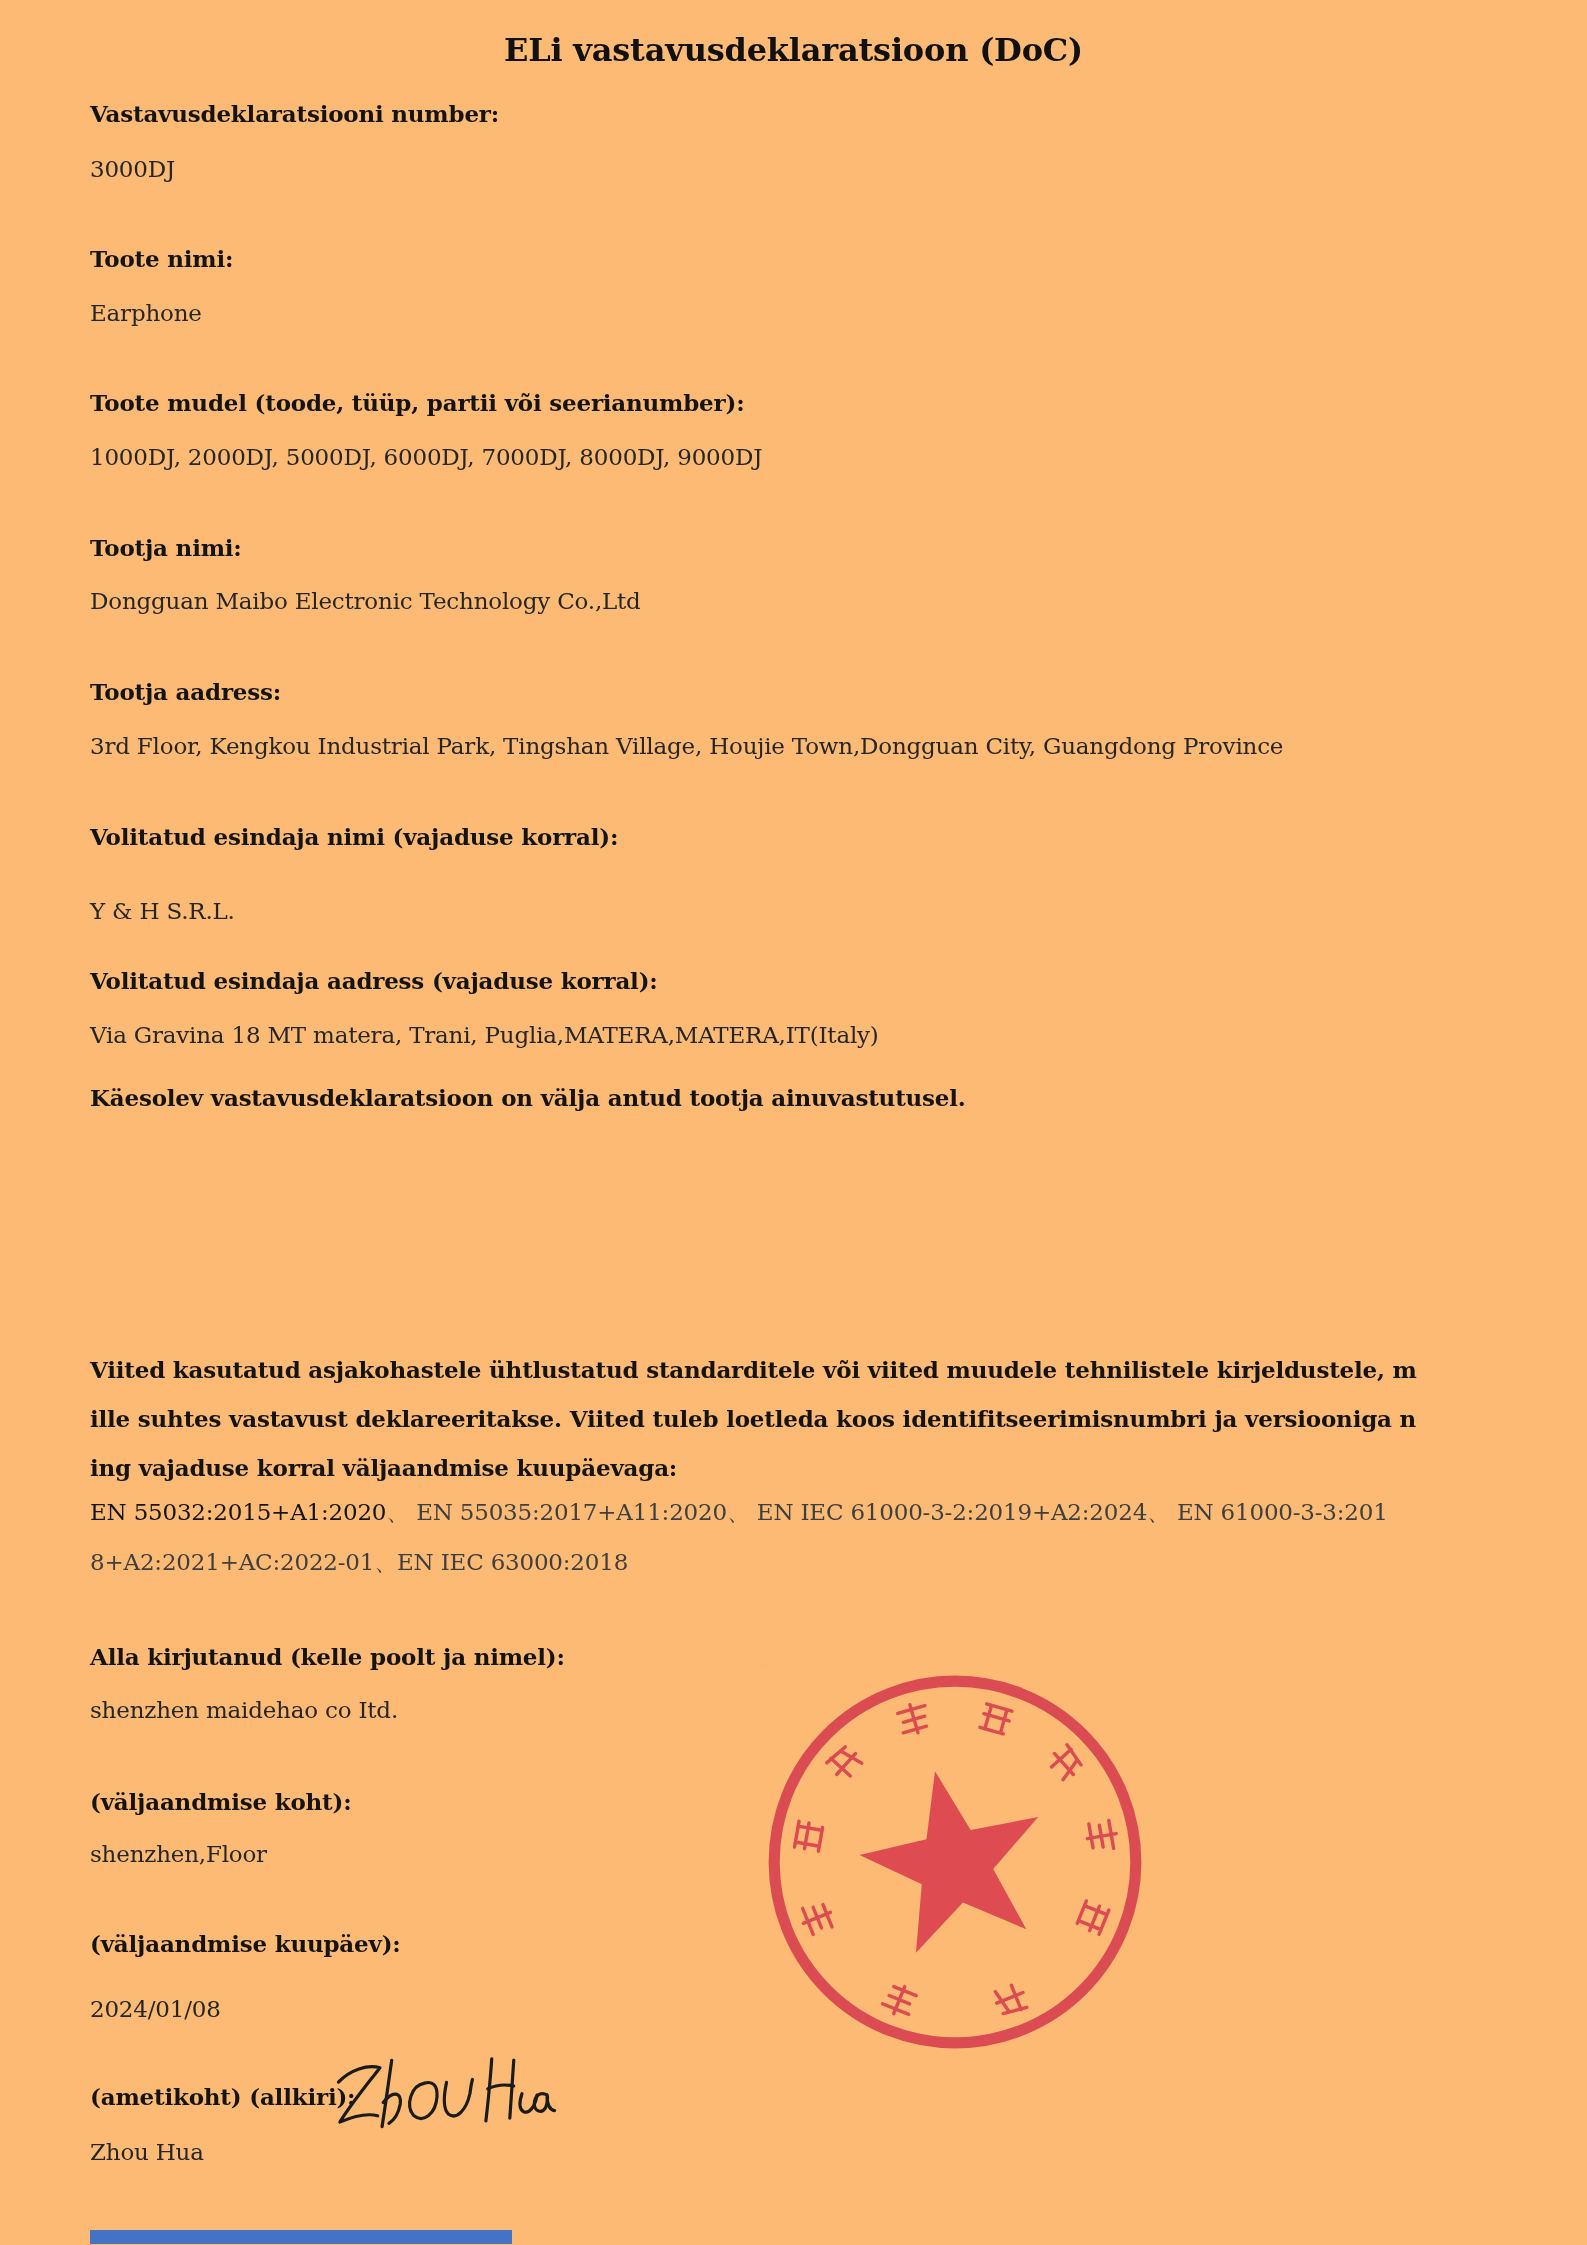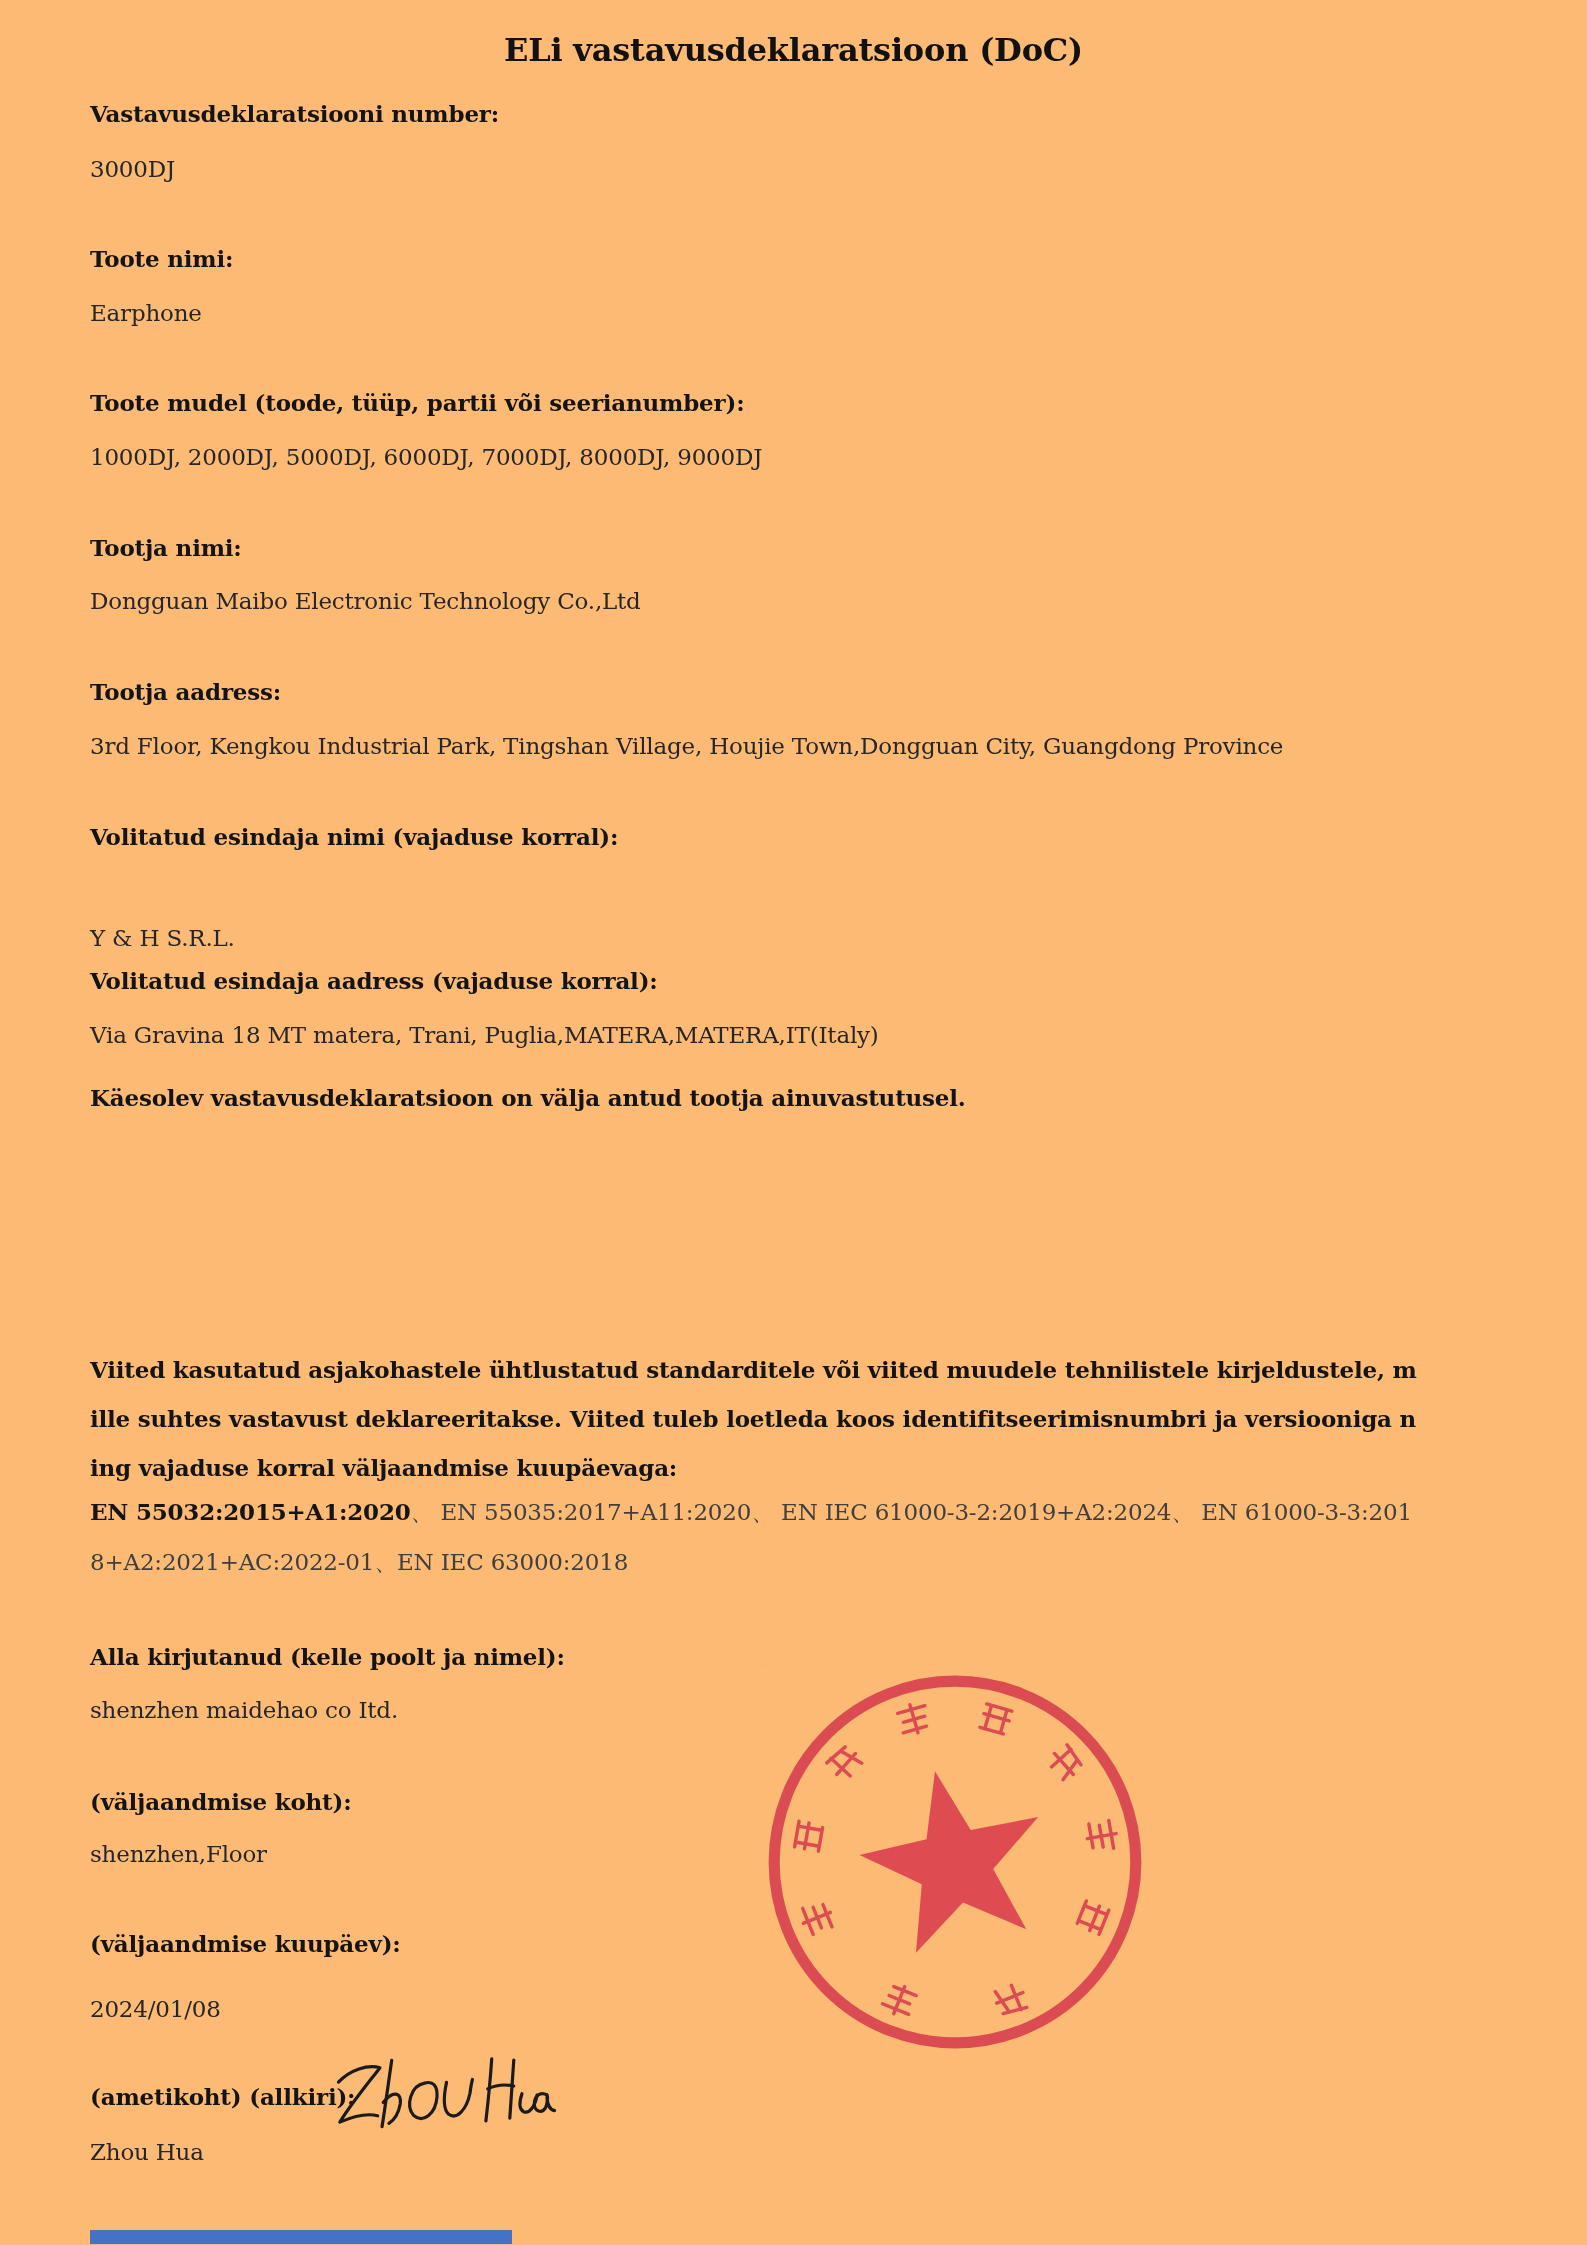--- a/index.html
+++ b/index.html
@@ -27,21 +27,21 @@
   .title{
     left:0;
     width:1587px;
     text-align:center;
     font-size:32px;
     font-weight:700;
     color:#111111;
     letter-spacing:-0.2px;
   }
   .secondary{color:#3f3f3f;}
-  .bold-black{font-weight:700;color:#151515;}
+  .bold-black{font-weight:400;color:#151515;}
   .para-line{display:block;}
   .stamp{
     position:absolute;
     left:758px;
     top:1665px;
     width:394px;
     height:394px;
     opacity:0.92;
   }
   .sig{
@@ -83,21 +83,21 @@
   <div class="line label" style="top:389px">Toote mudel (toode, tüüp, partii või seerianumber):</div>
   <div class="line" style="top:443px">1000DJ, 2000DJ, 5000DJ, 6000DJ, 7000DJ, 8000DJ, 9000DJ</div>
 
   <div class="line label" style="top:534px">Tootja nimi:</div>
   <div class="line" style="top:587px">Dongguan Maibo Electronic Technology Co.,Ltd</div>
 
   <div class="line label" style="top:678px">Tootja aadress:</div>
   <div class="line" style="top:732px">3rd Floor, Kengkou Industrial Park, Tingshan Village, Houjie Town,Dongguan City, Guangdong Province</div>
 
   <div class="line label" style="top:823px">Volitatud esindaja nimi (vajaduse korral):</div>
-  <div class="line" style="top:924px">Y &amp; H S.R.L.</div>
+  <div class="line" style="top:897px">Y &amp; H S.R.L.</div>
 
   <div class="line label" style="top:967px">Volitatud esindaja aadress (vajaduse korral):</div>
   <div class="line" style="top:1021px">Via Gravina 18 MT matera, Trani, Puglia,MATERA,MATERA,IT(Italy)</div>
 
   <div class="line label" style="top:1084px">Käesolev vastavusdeklaratsioon on välja antud tootja ainuvastutusel.</div>
 
 
   <div class="line label" style="top:1345px; line-height:49px;">
     <span class="para-line">Viited kasutatud asjakohastele ühtlustatud standarditele või viited muudele tehnilistele kirjeldustele, m</span>
     <span class="para-line">ille suhtes vastavust deklareeritakse. Viited tuleb loetleda koos identifitseerimisnumbri ja versiooniga n</span>

